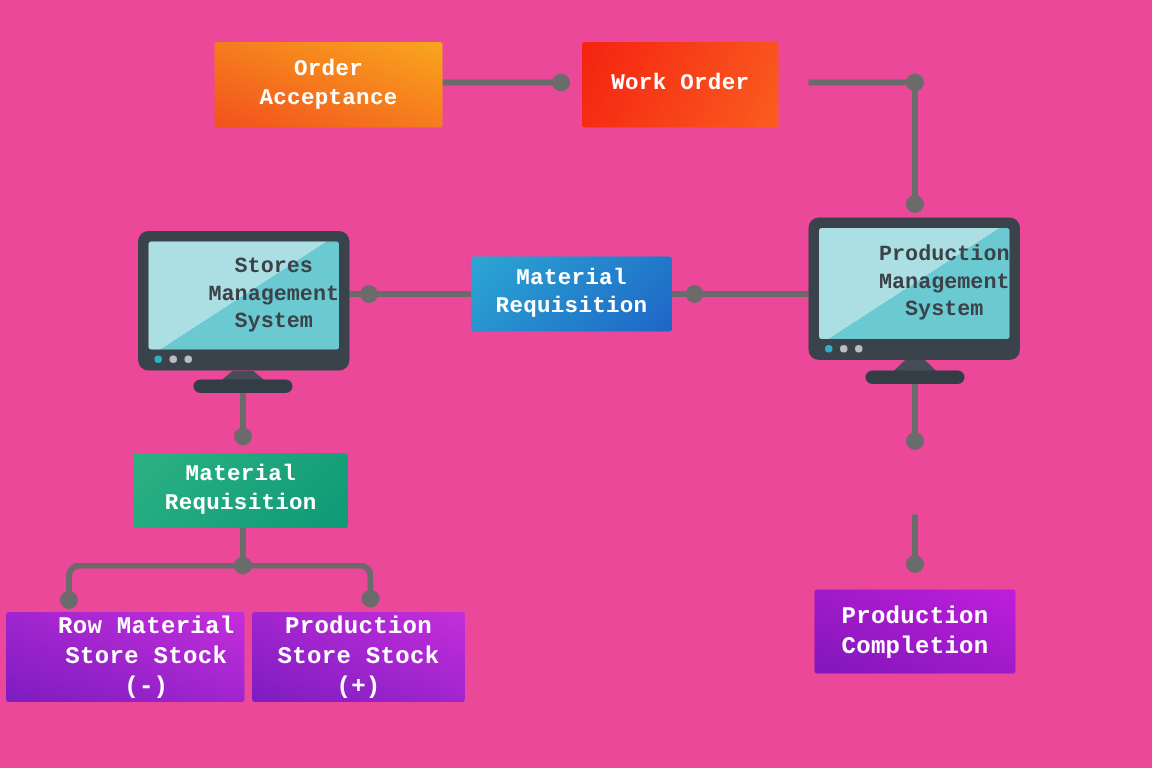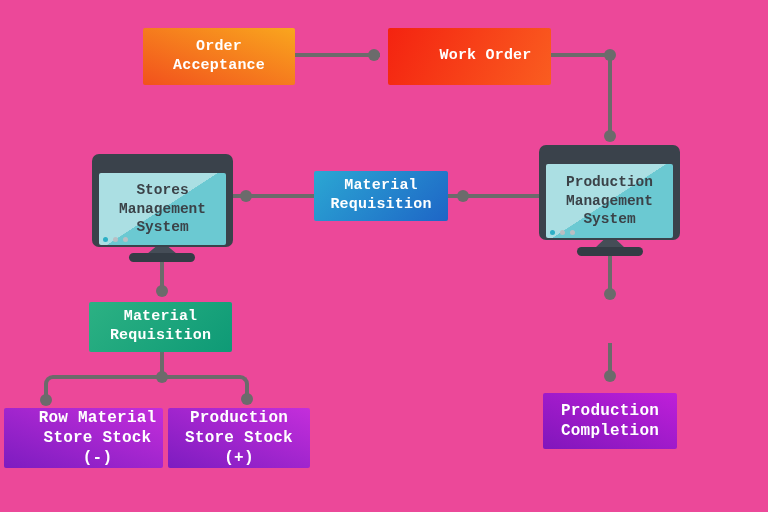--- a/index.html
+++ b/index.html
@@ -9,21 +9,21 @@
   }
   
   .box{
     position:absolute;display:flex;align-items:center;justify-content:center;
     color:#ffffff;font-weight:bold;text-align:center;line-height:1.25;
     white-space:pre-line;border-radius:2px;letter-spacing:.2px;
   }
   .box-order{left:143px;top:28px;width:152px;height:57px;font-size:15px;
     background:linear-gradient(to top right,#f2511d,#f9a61e);}
   .box-workorder{left:388px;top:28px;width:131px;height:57px;font-size:15px;
-    background:linear-gradient(115deg,#f42310,#fa5d20);padding-left:32px;}
+    background:linear-gradient(115deg,#f42310,#fa5d20);}
   .box-mr-mid{left:314px;top:171px;width:134px;height:50px;font-size:15px;
     background:linear-gradient(135deg,#2ba7d3,#1e65c6);}
   .box-mr-left{left:89px;top:302px;width:143px;height:50px;font-size:15px;
     background:linear-gradient(135deg,#2cb183,#0e9a76);}
   .box-rowmat{left:4px;top:408px;width:131px;height:60px;font-size:16px;
     background:linear-gradient(to bottom left,#c42edb,#7d1cc0);padding-left:28px;}
   .box-prodstock{left:168px;top:408px;width:142px;height:60px;font-size:16px;
     background:linear-gradient(to bottom left,#c42edb,#7d1cc0);}
   .box-jobcard{left:539px;top:302px;width:142px;height:41px;font-size:16px;
     background:linear-gradient(to right,#10a276,#2cb8bf);}
@@ -36,25 +36,24 @@
   .dot{position:absolute;width:12px;height:12px;border-radius:50%;background:#6b6b6b;}
   .branch{
     position:absolute;left:44px;top:375px;width:205px;height:26px;box-sizing:border-box;
     border-top:4px solid #6b6b6b;border-left:4px solid #6b6b6b;border-right:4px solid #6b6b6b;
     border-radius:9px 9px 0 0;background:transparent;
   }
   
   .monitor-frame{position:absolute;background:#3a424b;border-radius:7px;}
   .monitor-screen{
     position:absolute;left:7px;top:7px;border-radius:2px;
-    display:flex;align-items:center;justify-content:center;
+    display:flex;align-items:center;justify-content:flex-end;
     font-weight:bold;text-align:center;line-height:1.3;font-size:14.5px;
     color:#3b4248;white-space:pre-line;
     background:linear-gradient(147deg,#abdfe3 49.8%,#6bc9d2 50%);
-    margin-top:12px;
   }
   .bezel-dot{position:absolute;width:5px;height:5px;border-radius:50%;}
   .bezel-dot.cyan{background:#2cb0c6;}
   .bezel-dot.grey{background:#b9bec3;}
   .monitor-neck{position:absolute;background:#454d57;
     clip-path:polygon(28% 0,72% 0,100% 100%,0 100%);}
   .monitor-base{position:absolute;background:#343c45;border-radius:5px;}
 </style>
 </head>
 <body>

